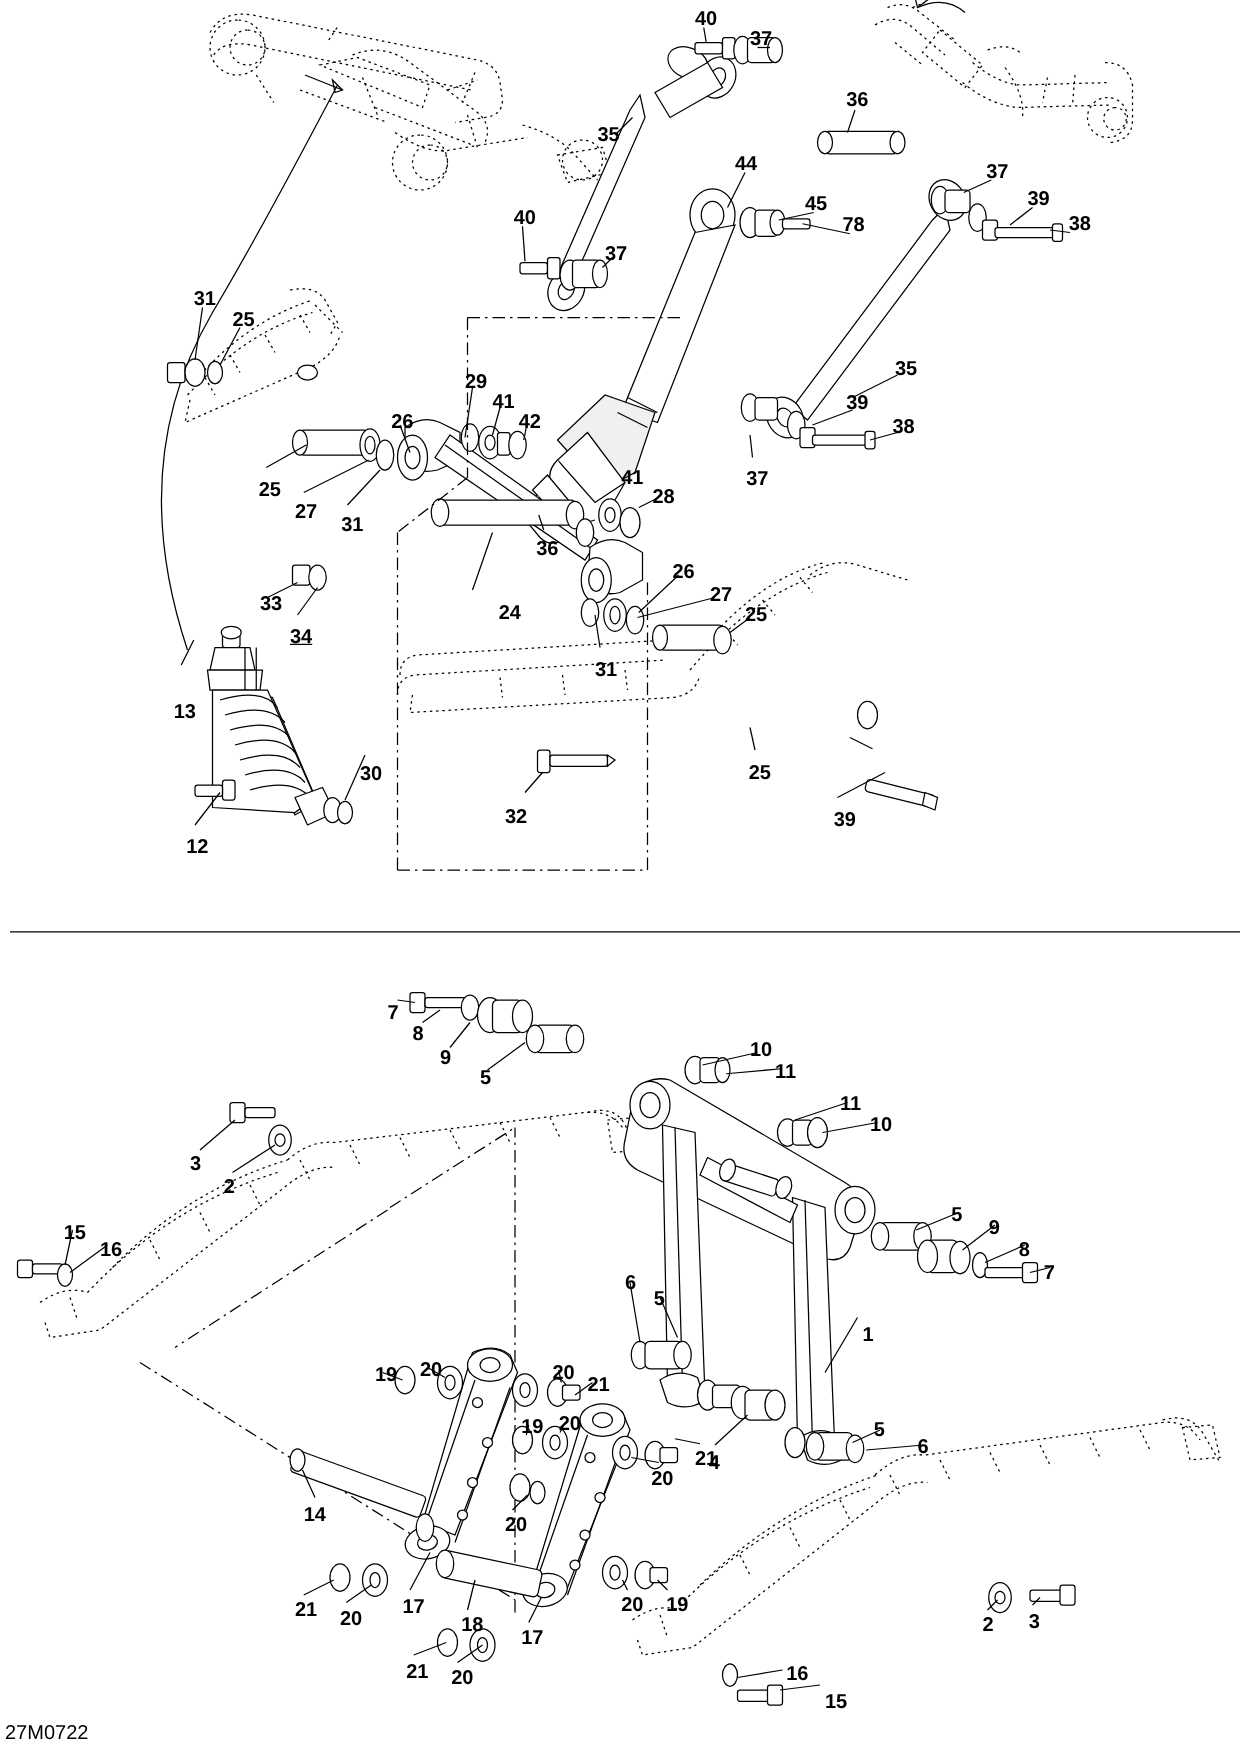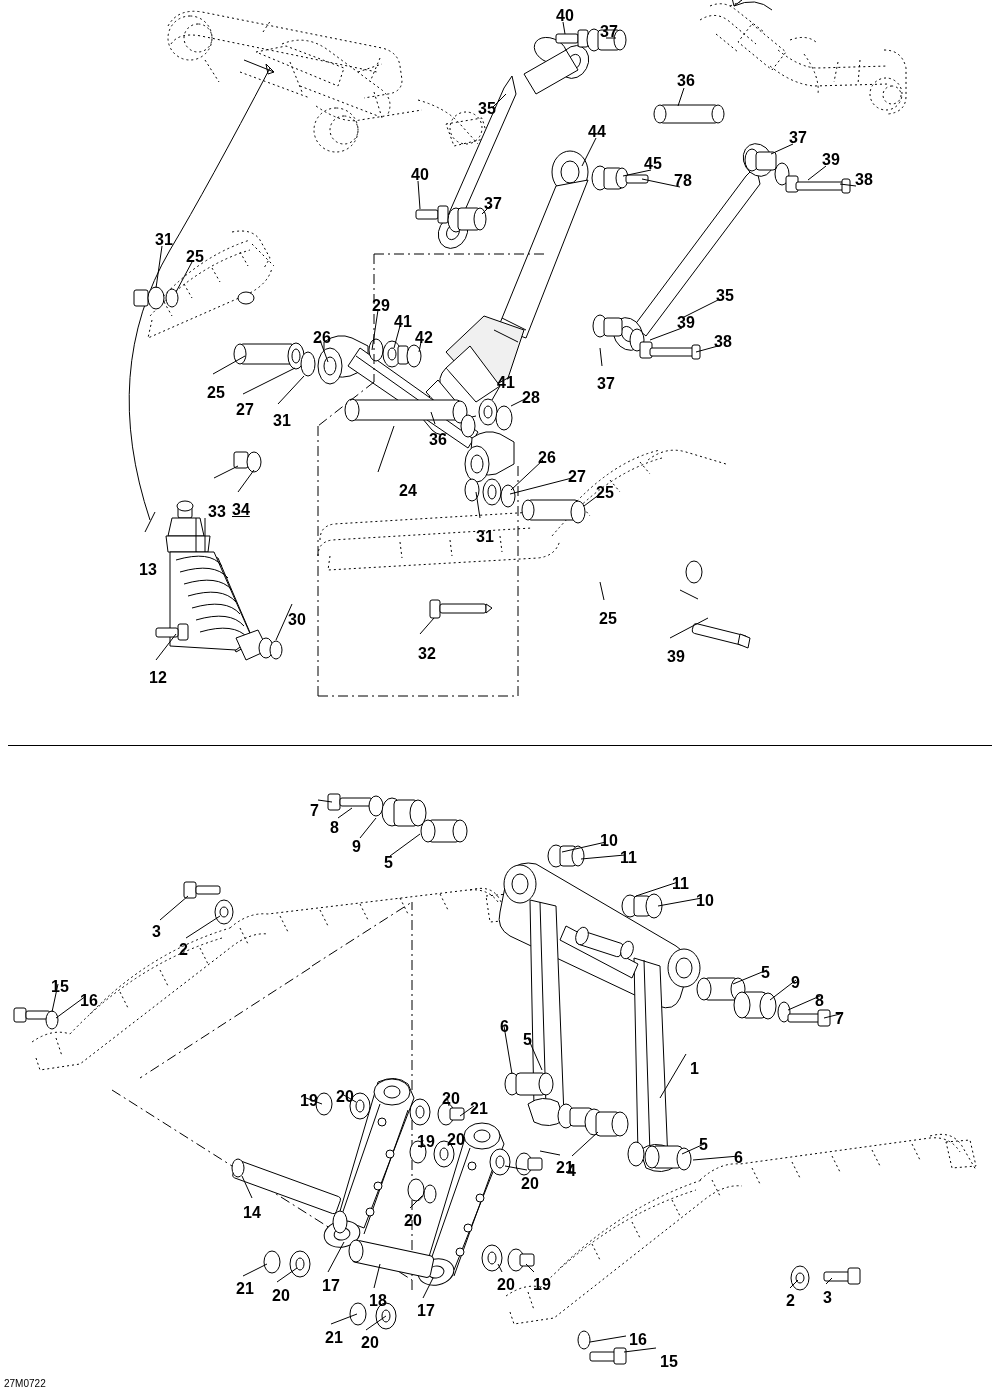--- a/index.html
+++ b/index.html
@@ -7,21 +7,21 @@
 
   #stage { position:absolute; left:0; top:0; width:1000px; height:1397px; }
 
   .divider { position:absolute; left:8px; top:745px; width:984px; height:1px; background:#000; }
 
   .label {
     position:absolute; font-size:16px; font-weight:bold; line-height:16px;
     white-space:nowrap; letter-spacing:0px;
   }
   .foot {
-    position:absolute; left:4px; top:1378px; font-size:10px; font-family:"Liberation Sans", sans-serif;
+    position:absolute; left:4px; top:1378px; font-size:16px; font-family:"Liberation Sans", sans-serif;
   }
 
   svg.art { position:absolute; left:0; top:0; width:1000px; height:1397px; }
   svg.art * { vector-effect:non-scaling-stroke; }
   .ln { stroke:#000; stroke-width:1; fill:none; }
   .ln-dd { stroke:#000; stroke-width:1; fill:none; stroke-dasharray:10 4 2 4; }
   .fillw { fill:#ffffff; stroke:#000; stroke-width:1; }
   .fillg { fill:#f0f0f0; stroke:#000; stroke-width:1; }
   .dotpath { stroke:#000; stroke-width:1; fill:none; stroke-dasharray:2 3; }
 </style>
@@ -634,30 +634,30 @@
     <div class="label" style="left: 677px; top: 315px;">39</div>
     <div class="label" style="left: 714px; top: 334px;">38</div>
     <div class="label" style="left: 207px; top: 385px;">25</div>
     <div class="label" style="left: 597px; top: 376px;">37</div>
     <div class="label" style="left: 497px; top: 375px;">41</div>
     <div class="label" style="left: 522px; top: 390px;">28</div>
     <div class="label" style="left: 236px; top: 402px;">27</div>
     <div class="label" style="left: 273px; top: 413px;">31</div>
     <div class="label" style="left: 429px; top: 432px;">36</div>
     <div class="label" style="left: 538px; top: 450px;">26</div>
-    <div class="label" style="left: 208px; top: 504px;">33</div>
+    <div class="label" style="left: 208px; top: 476px;">33</div>
     <div class="label" style="left: 232px; top: 502px; text-decoration: underline;">34</div>
     <div class="label" style="left: 371px; top: 483px; margin-left: 28px;">24</div>
     <div class="label" style="left: 568px; top: 469px;">27</div>
     <div class="label" style="left: 596px; top: 485px;">25</div>
     <div class="label" style="left: 476px; top: 529px;">31</div>
     <div class="label" style="left: 139px; top: 544px; margin-top: 18px;">13</div>
     <div class="label" style="left: 288px; top: 612px;">30</div>
     <div class="label" style="left: 599px; top: 611px;">25</div>
-    <div class="label" style="left: 418px; top: 646px;">32</div>
+    <div class="label" style="left: 404px; top: 646px;">32</div>
     <div class="label" style="left: 667px; top: 649px;">39</div>
     <div class="label" style="left: 149px; top: 670px;">12</div>
     <div class="label" style="left: 310px; top: 803px;">7</div>
     <div class="label" style="left: 330px; top: 820px;">8</div>
     <div class="label" style="left: 352px; top: 839px;">9</div>
     <div class="label" style="left: 384px; top: 855px;">5</div>
     <div class="label" style="left: 600px; top: 833px;">10</div>
     <div class="label" style="left: 620px; top: 850px;">11</div>
     <div class="label" style="left: 672px; top: 876px;">11</div>
     <div class="label" style="left: 696px; top: 893px;">10</div>

